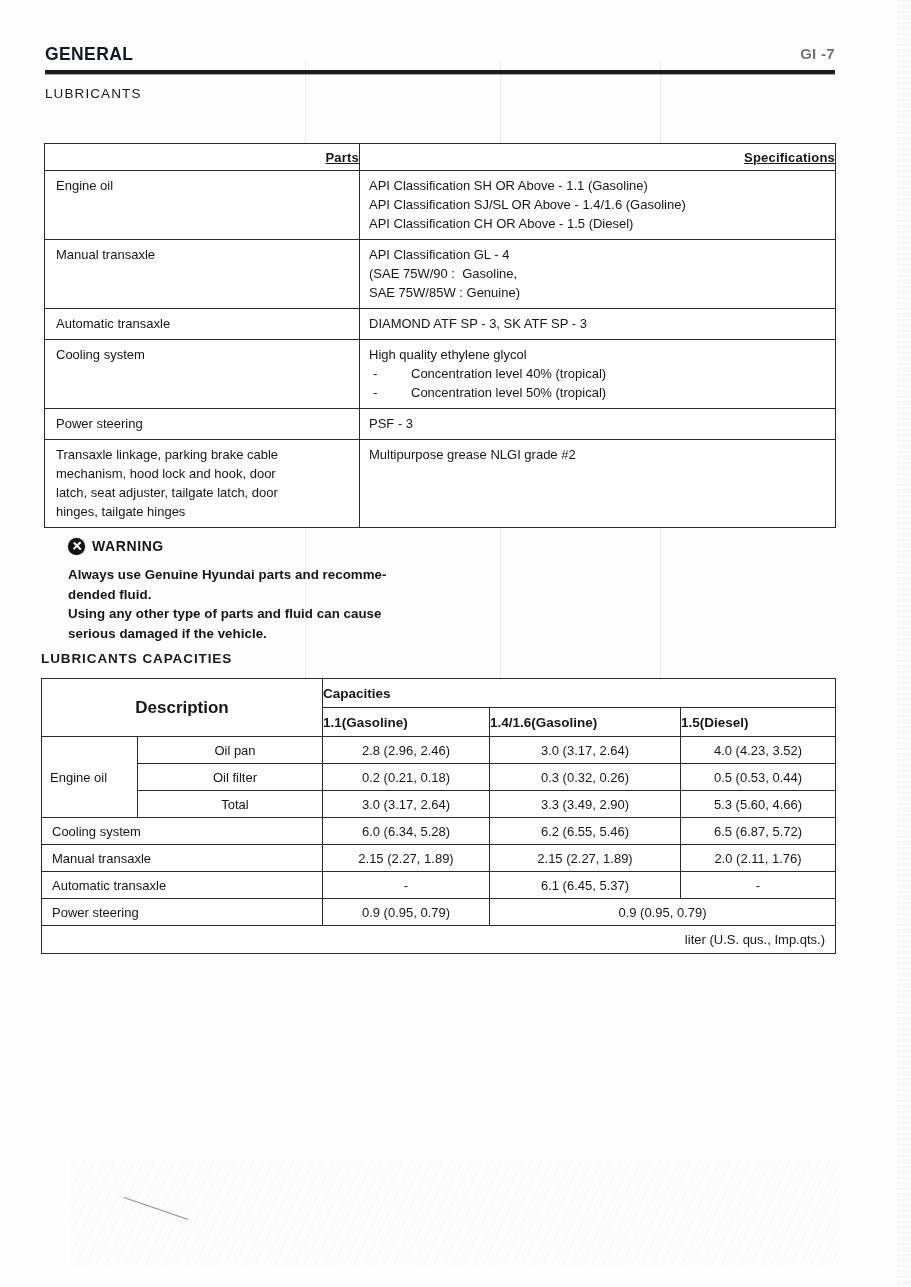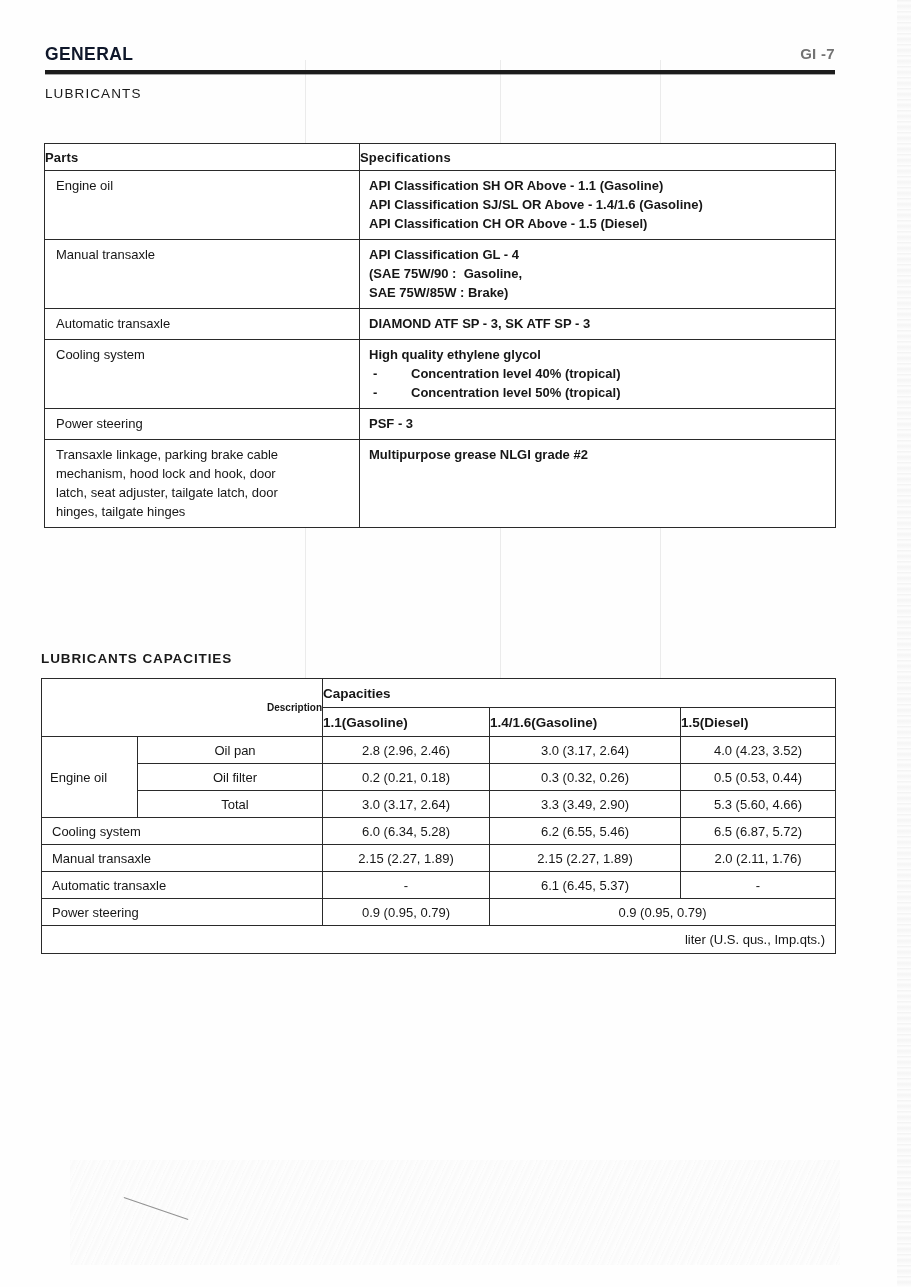--- a/index.html
+++ b/index.html
@@ -130,44 +130,44 @@
     color: #161616;
     background: #fff;
   }
   .tbl td, .tbl th {
     border: 1px solid #2a2a2a;
     padding: 0;
     vertical-align: top;
     font-weight: normal;
   }
   .tbl .hd {
-    text-align: left;
+    text-align: right;
     font-weight: bold;
     font-size: 13px;
     vertical-align: middle;
     letter-spacing: .2px;
+    text-decoration: underline;
   }
 
   
   #table-recommended {
     left: 44px;
     top: 143px;
     width: 791px;
   }
   #table-recommended td { padding: 5px 0 6px 0; }
   #table-recommended .pcell {
     padding-left: 11px;
     padding-right: 8px;
     line-height: 19px;
   }
   #table-recommended .scell {
     padding-left: 9px;
     padding-right: 20px;
     line-height: 19px;
-    font-weight: bold;
   }
   #table-recommended .hd { height: 26px; padding: 0; }
   .spec-line { display: block; white-space: pre; }
   .bullet-row {
     display: block;
     white-space: pre;
     padding-left: 4px;
   }
   .bullet-dash {
     display: inline-block;
@@ -191,24 +191,24 @@
   #table-capacities .sub {
     padding-left: 10px;
     vertical-align: middle;
     text-align: center;
   }
   #table-capacities .num {
     text-align: center;
     vertical-align: middle;
   }
   #table-capacities .desc-cell {
-    text-align: right;
-    vertical-align: middle;
-    font-weight: bold;
-    font-size: 10px;
+    text-align: center;
+    vertical-align: middle;
+    font-weight: bold;
+    font-size: 17px;
   }
   #table-capacities .cap-cell {
     vertical-align: middle;
     font-weight: bold;
     font-size: 13.5px;
     height: 28px;
   }
   #table-capacities .grp-cell {
     text-align: left;
     padding-left: 8px;
@@ -308,21 +308,21 @@
           <span class="spec-line">API Classification SJ/SL OR Above - 1.4/1.6 (Gasoline)</span>
           <span class="spec-line">API Classification CH OR Above - 1.5 (Diesel)</span>
         </td>
       </tr>
 
       <tr>
         <td class="pcell">Manual transaxle</td>
         <td class="scell">
           <span class="spec-line">API Classification GL - 4</span>
           <span class="spec-line">(SAE 75W/90 :  Gasoline,</span>
-          <span class="spec-line">SAE 75W/85W : Brake)</span>
+          <span class="spec-line">SAE 75W/85W : Genuine)</span>
         </td>
       </tr>
 
       <tr>
         <td class="pcell vmid">Automatic transaxle</td>
         <td class="scell vmid">DIAMOND ATF SP - 3, SK ATF SP - 3</td>
       </tr>
 
 
       <tr>
@@ -345,20 +345,30 @@
           <span class="spec-line">mechanism, hood lock and hook, door</span>
           <span class="spec-line">latch, seat adjuster, tailgate latch, door</span>
           <span class="spec-line">hinges, tailgate hinges</span>
         </td>
         <td class="scell vmid">Multipurpose grease NLGI grade #2</td>
       </tr>
     </tbody>
   </table>
 
   <div class="warning-block">
+    <div class="warning-head">
+      <span class="warn-icon"></span>
+      <span class="warning-label">WARNING</span>
+    </div>
+    <div class="warning-body">
+      <span>Always use Genuine Hyundai parts and recomme-</span>
+      <span>dended fluid.</span>
+      <span>Using any other type of parts and fluid can cause</span>
+      <span>serious damaged if the vehicle.</span>
+    </div>
   </div>
 
   <div class="sec-heading" id="h-capacities">LUBRICANTS CAPACITIES</div>
 
   <table class="tbl" id="table-capacities">
     <colgroup>
       <col style="width:96px">
       <col style="width:185px">
       <col style="width:167px">
       <col style="width:191px">

